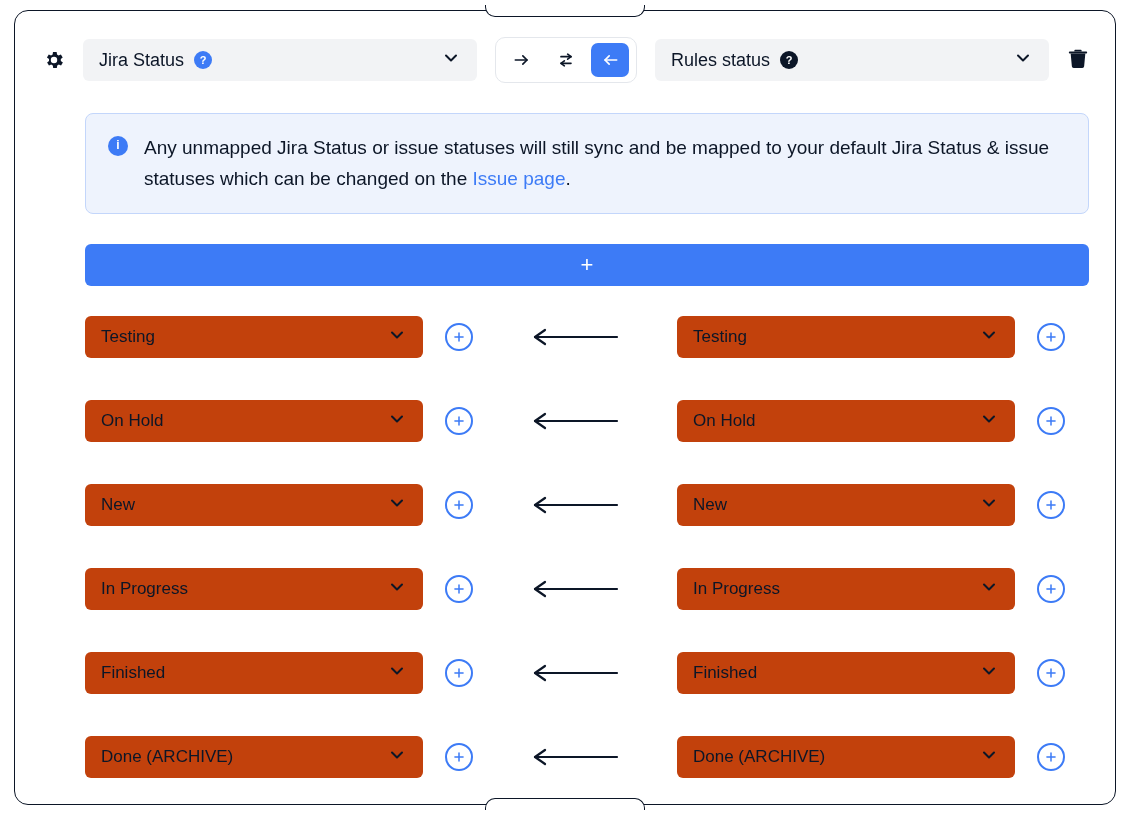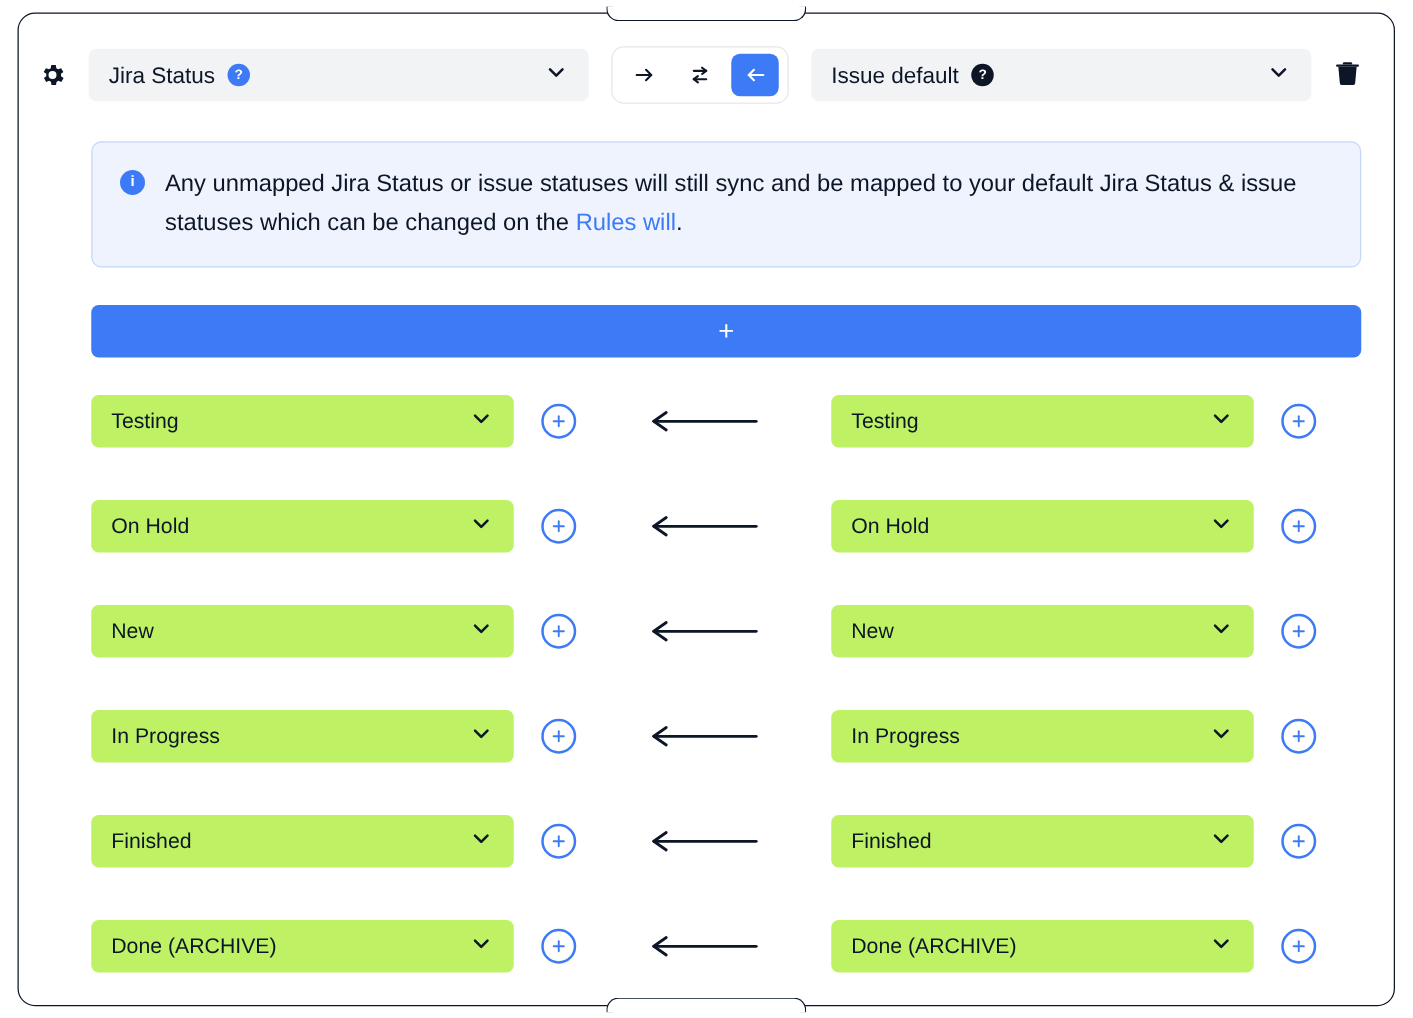--- a/index.html
+++ b/index.html
@@ -5,21 +5,21 @@
   * { box-sizing: border-box; margin: 0; padding: 0; }
   html, body { width: 1130px; height: 814px; font-family: -apple-system, Helvetica, Arial, sans-serif; }
   body { padding: 10px 10px; }
 
   .card {
     width: 1102px;
     height: 795px;
     margin: 0 auto;
     border: 1.5px solid #0c1627;
     border-radius: 14px;
-    padding: 26px 26px 26px 16px;
+    padding: 26px 26px 26px 28px;
     display: flex;
     flex-direction: column;
     gap: 30px;
     position: relative;
   }
 
   
   .notch-top, .notch-bottom {
     position: absolute;
     left: 50%; transform: translateX(-50%);
@@ -102,21 +102,21 @@
     cursor:pointer;
   }
   .add-bar .plus { font-size:22px; font-weight:400; }
 
   
   .rows { margin-left: 42px; display:flex; flex-direction:column; gap:42px; }
   .row { display:flex; align-items:center; }
 
   .sel {
     width: 338px; height:42px;
-    background:#bef264; border-radius:6px;
+    background:#c2410c; border-radius:6px;
     display:flex; align-items:center; justify-content:space-between;
     padding:0 16px; font-size:17px; color:#0c1627;
     cursor:pointer;
   }
 
   .add-circle {
     width:28px; height:28px; border:2px solid #3d7bf6; border-radius:50%;
     display:flex; align-items:center; justify-content:center;
     color:#3d7bf6; cursor:pointer;
   }
@@ -173,21 +173,21 @@
       <div class="dir-btn active">
         <svg viewBox="0 0 24 24" fill="none" stroke-width="2" stroke-linecap="round" stroke-linejoin="round">
             <line x1="20" y1="12" x2="6" y2="12"></line>
             <polyline points="11 7 6 12 11 17"></polyline>
           </svg>
       </div>
     </div>
 
     <div class="field-select">
       <span class="lbl-wrap">
-        <span>Issue default</span>
+        <span>Rules status</span>
         <span class="qmark dark">?</span>
       </span>
       <span class="caret">
         <svg viewBox="0 0 24 24" fill="none" stroke="#0c1627" stroke-width="2.4" stroke-linecap="round" stroke-linejoin="round">
             <polyline points="6 9 12 15 18 9"></polyline>
           </svg>
       </span>
     </div>
 
     <span class="trash">
@@ -195,21 +195,21 @@
           <path d="M4 7h16l-1.3 14.1A2 2 0 0 1 16.7 23H7.3a2 2 0 0 1-2-1.9L4 7z"></path>
           <path d="M9 3h6a1 1 0 0 1 1 1v1H8V4a1 1 0 0 1 1-1z"></path>
           <rect x="2" y="5" width="20" height="2" rx="1"></rect>
         </svg>
     </span>
   </div>
 
   <div class="callout">
     <span class="i">i</span>
     <div>
-      <span>Any unmapped Jira Status or issue statuses will still sync and be mapped to your default Jira Status &amp; issue statuses which can be changed on the </span><a href="#">Rules will</a><span>.</span>
+      <span>Any unmapped Jira Status or issue statuses will still sync and be mapped to your default Jira Status &amp; issue statuses which can be changed on the </span><a href="#">Issue page</a><span>.</span>
     </div>
   </div>
 
   <div class="add-bar">
     <span class="plus">+</span>
   </div>
 
   <div class="rows" id="rows">
       <div class="row">
         <div class="sel">

